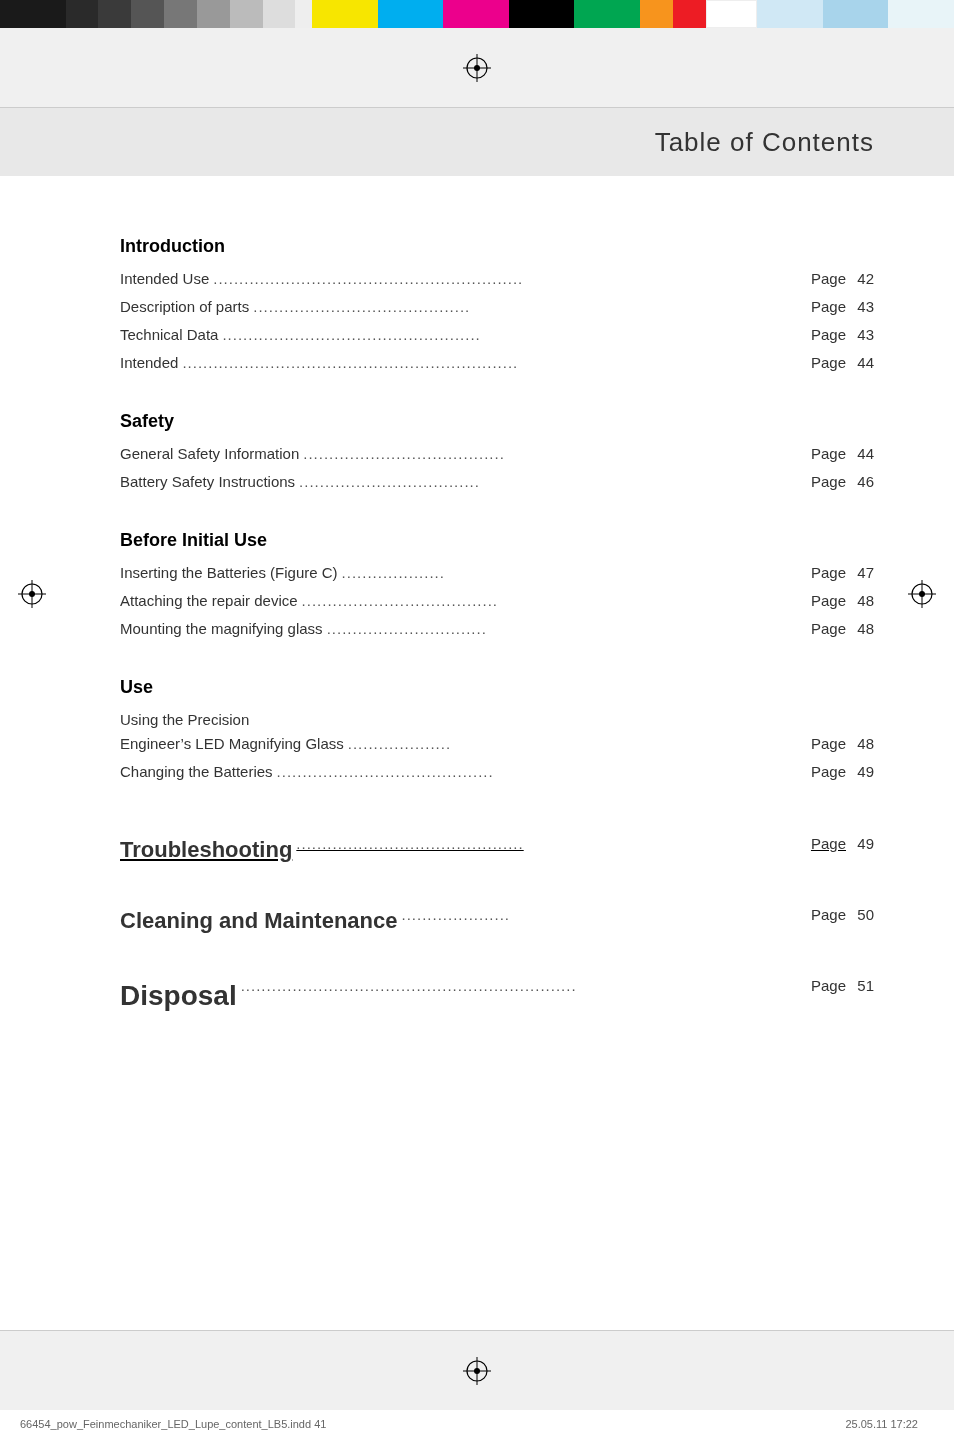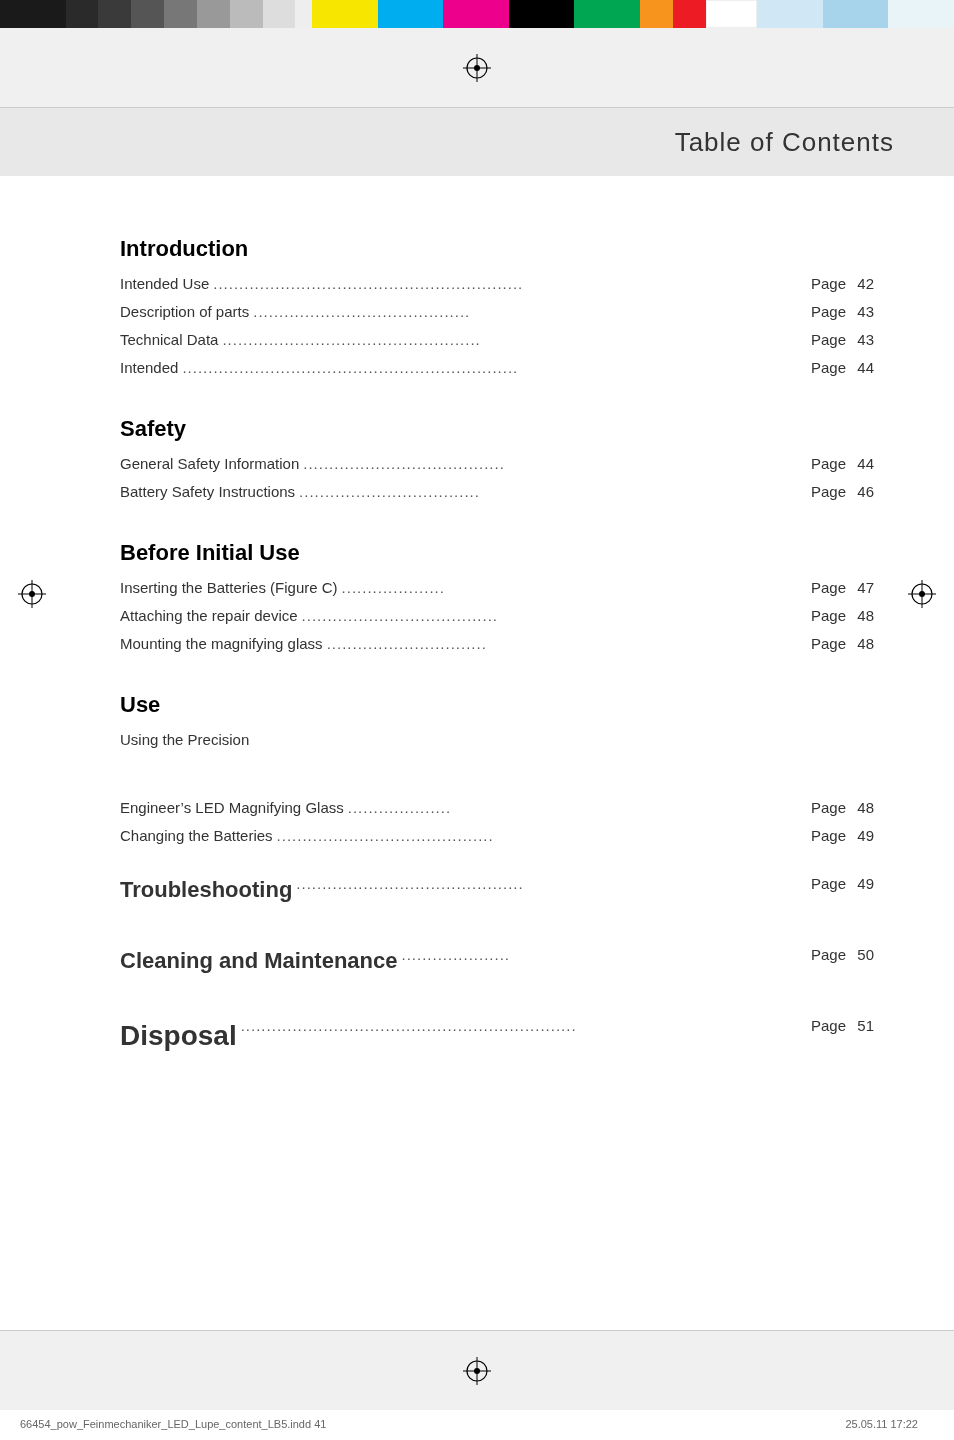--- a/index.html
+++ b/index.html
@@ -59,21 +59,21 @@
     .header-title-area {
       position: absolute;
       top: 108px;
       left: 0;
       right: 0;
       height: 68px;
       background: #e8e8e8;
       display: flex;
       align-items: center;
       justify-content: flex-end;
-      padding-right: 60px;
+      padding-right: 80px;
     }
 
     .header-title {
       font-family: Arial, sans-serif;
       font-size: 26px;
       font-weight: 300;
       color: #333;
       letter-spacing: 1px;
     }
 
@@ -100,21 +100,21 @@
       position: absolute;
       top: 200px;
       left: 120px;
       right: 80px;
       bottom: 120px;
     }
 
     
     .section-header {
       font-family: Arial, sans-serif;
-      font-size: 22px;
+      font-size: 18px;
       font-weight: 700;
       color: #000;
       margin-top: 36px;
       margin-bottom: 10px;
     }
 
     
     .toc-entry {
       display: flex;
       align-items: flex-start;
@@ -157,21 +157,20 @@
       line-height: 1.6;
     }
 
     .toc-entry-multiline .line1 {
       display: block;
     }
 
     .toc-entry-multiline .line2 {
       display: flex;
       align-items: flex-end;
-      margin-top: 44px;
     }
 
     
     .bottom-area {
       position: absolute;
       bottom: 30px;
       left: 0;
       right: 0;
       height: 80px;
       background: #f0f0f0;
@@ -392,21 +391,21 @@
       </div>
     </div>
 
     <div class="toc-entry">
       <span class="toc-title">Changing the Batteries</span>
       <span class="toc-dots" style="letter-spacing:1px; color:#555;">..........................................</span>
       <span class="toc-page"><span>Page</span><span class="toc-page-num">49</span></span>
     </div>
   </div>
 
-  <div style="margin-top: 24px;">
+  <div style="margin-top: 48px; text-decoration: underline;">
     <div class="toc-entry">
       <span class="toc-title bold-section" style="font-size:22px; font-family:Arial,sans-serif;">Troubleshooting</span>
       <span class="toc-dots" style="letter-spacing:1px; color:#555;">............................................</span>
       <span class="toc-page"><span>Page</span><span class="toc-page-num">49</span></span>
     </div>
   </div>
 
   <div style="margin-top: 36px;">
     <div class="toc-entry">
       <span class="toc-title bold-section" style="font-size:22px; font-family:Arial,sans-serif;">Cleaning and Maintenance</span>

